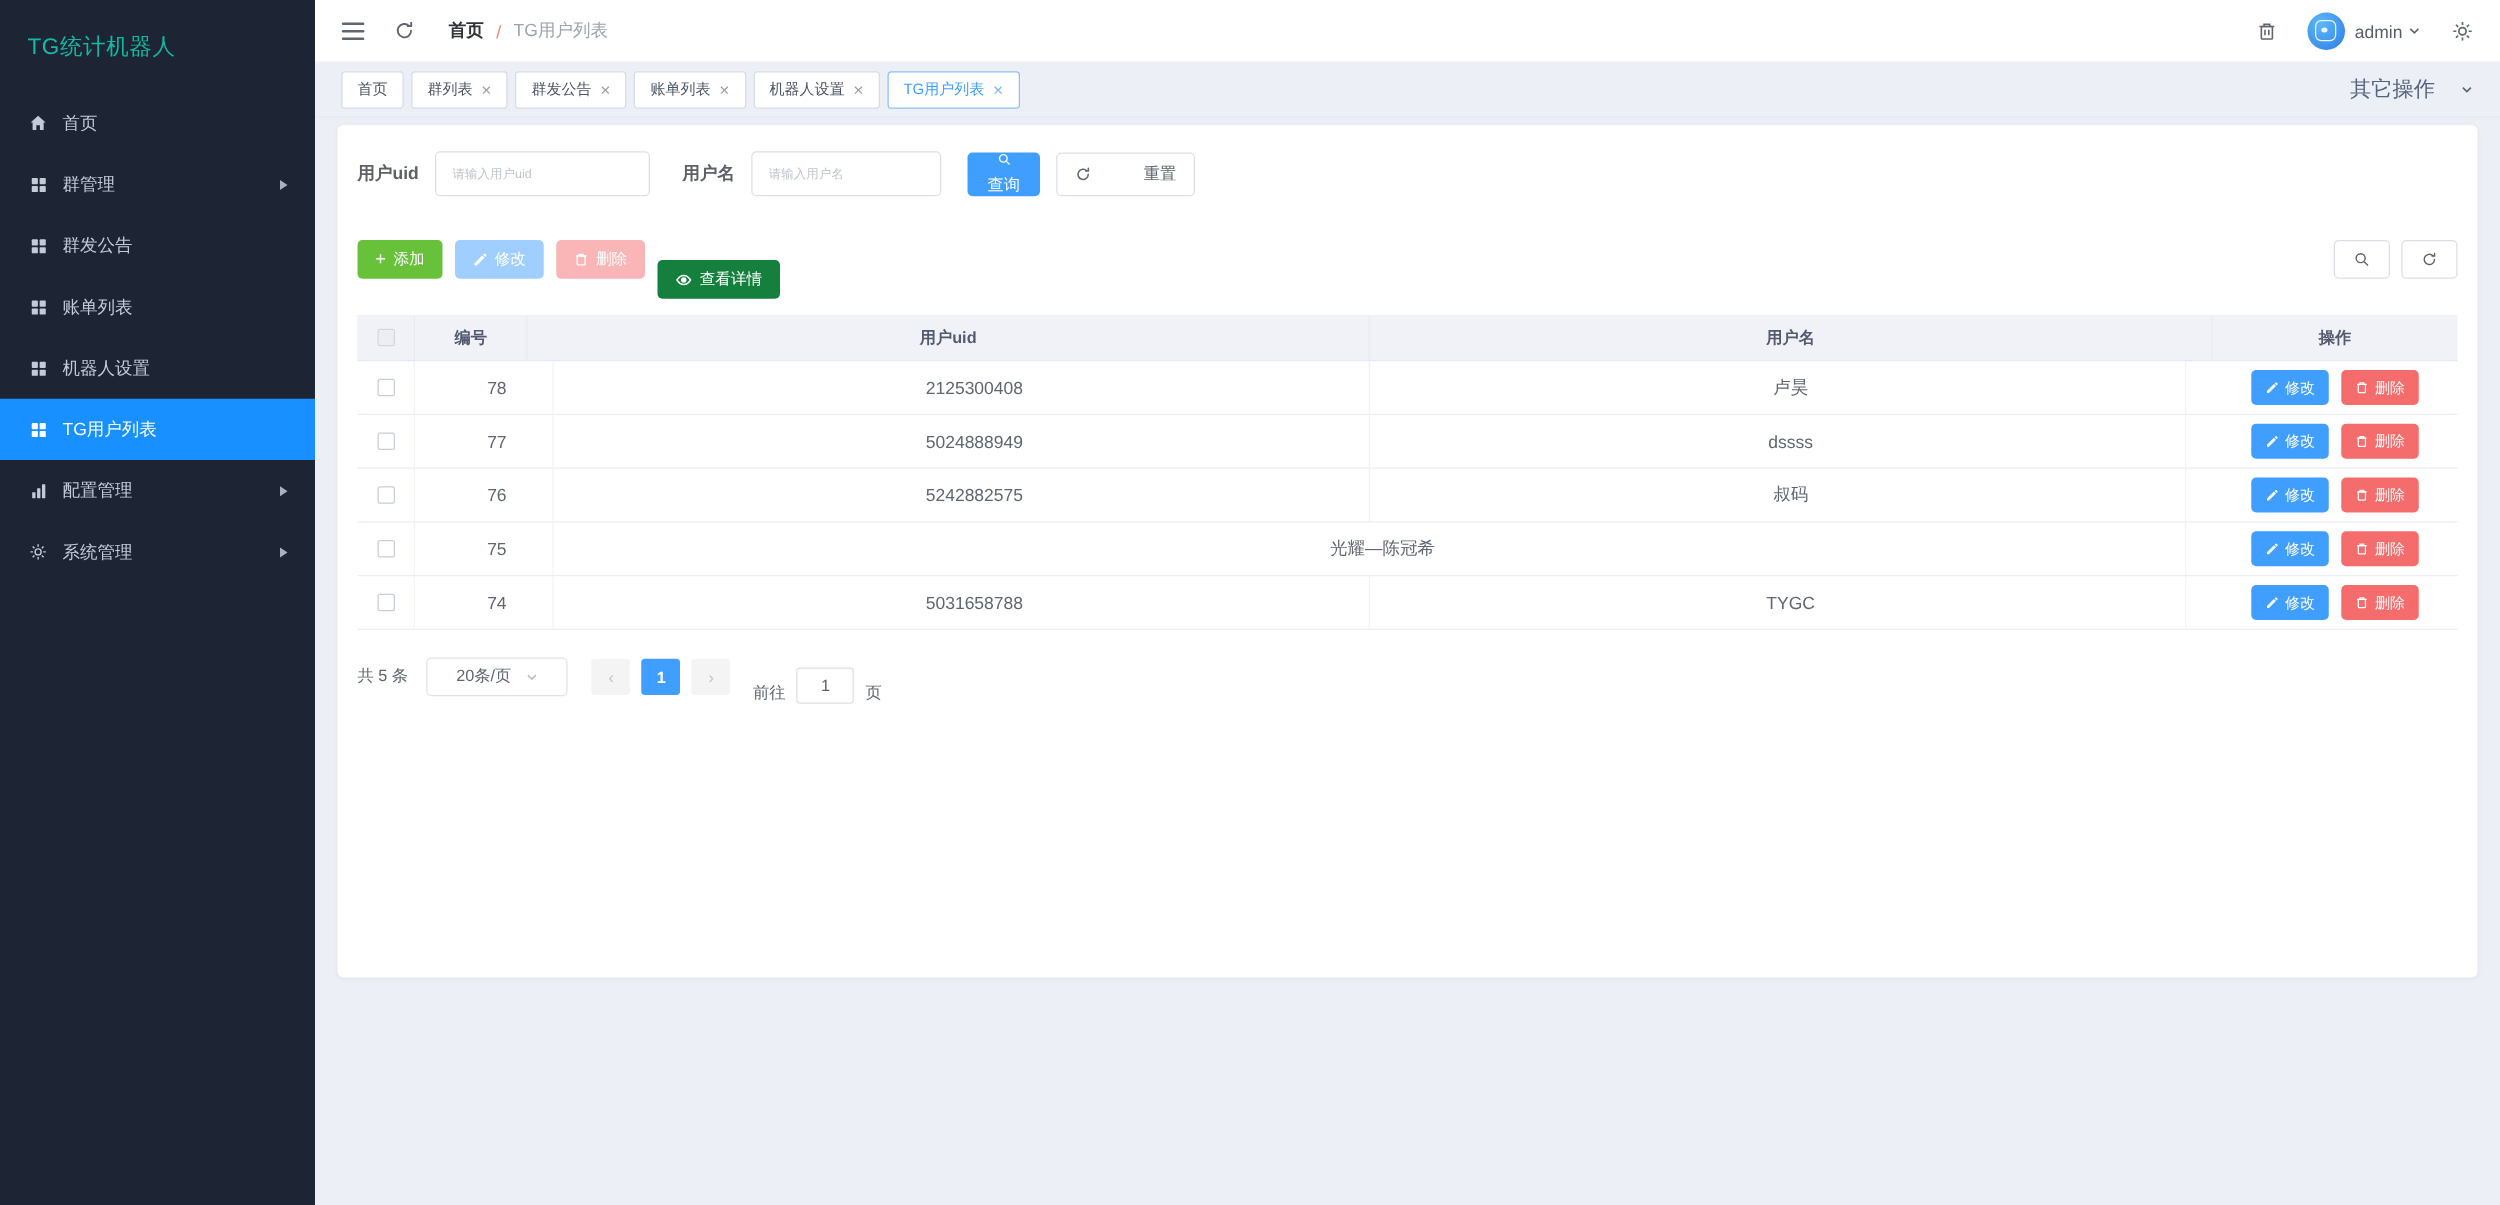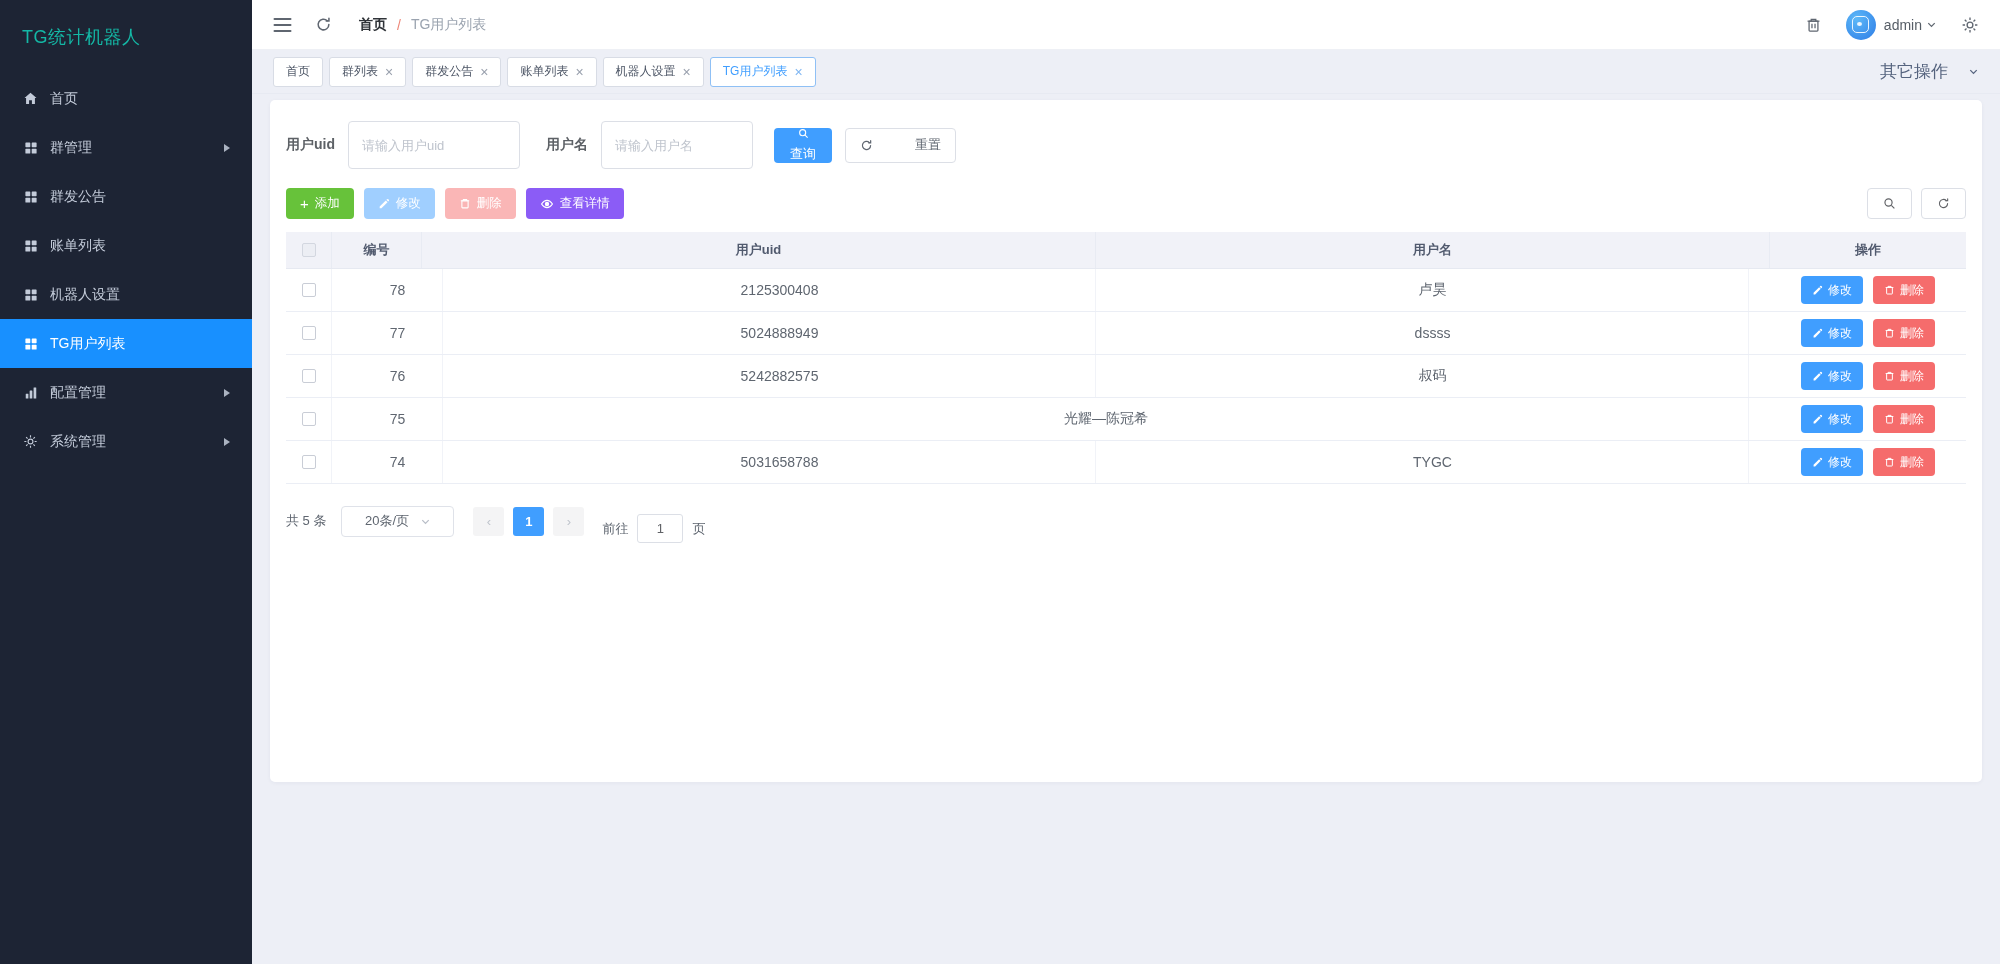--- a/index.html
+++ b/index.html
@@ -42,35 +42,35 @@
   .tab.active .tab-close { color:#7fb6f2; }
   .tab-more { margin-left:auto; display:flex; align-items:center; gap:20px; font-size:17px; color:#55637e; cursor:pointer; }
 
   
   .content { flex:1; padding:6px 18px 18px; }
   .card { background:#fff; border-radius:5px; box-shadow:0 1px 4px rgba(30,40,80,.05); height:682px; padding:19px 16px; }
 
   
   .filter-row { display:flex; align-items:center; margin:2px 0 19px; }
   .f-label { font-size:14px; font-weight:700; color:#5d6166; margin-right:13px; }
-  .f-input { height:48px; border:1px solid #dcdfe6; border-radius:4px; padding:0 13px; font-size:13px; color:#606266; outline:none; font-family:inherit; }
+  .f-input { height:36px; border:1px solid #dcdfe6; border-radius:4px; padding:0 13px; font-size:10px; color:#606266; outline:none; font-family:inherit; }
   .f-input::placeholder { color:#bfc4cd; }
   .in-uid { width:172px; margin-right:26px; }
   .in-name { width:152px; margin-right:21px; }
   .btn { display:inline-flex; align-items:center; justify-content:center; gap:6px; border:none; border-radius:4px; color:#fff; font-size:13px; cursor:pointer; font-family:inherit; }
   .btn-search { height:35px; padding:0 16px; background:#409eff; margin-right:13px;flex-direction:column; }
   .btn-reset { height:35px; padding:0 14px; background:#fff; border:1px solid #dcdfe6; color:#5f6670;gap:42px; }
 
   
   .toolbar-row { display:flex; align-items:center; margin-bottom:13px; }
   .tb-btn { height:31px; padding:0 14px; font-size:12.5px; margin-right:10px; }
   .btn-add { background:#67c23a; }
   .btn-edit-dis { background:#a0cfff; cursor:not-allowed; }
   .btn-del-dis { background:#fab6b6; cursor:not-allowed; }
-  .btn-detail-dis { background:#8b5cf6; cursor:not-allowed; }
+  .btn-detail-dis { background:#15803d; cursor:not-allowed;margin-top:32px; }
   .plus-glyph { font-size:15px; line-height:1; margin-top:-1px; }
   .tool-right { margin-left:auto; display:flex; gap:9px; }
   .icon-btn { width:45px; height:31px; background:#fff; border:1px solid #dcdfe6; border-radius:4px; display:flex; align-items:center; justify-content:center; color:#606266; cursor:pointer; }
 
   
   .table { width:100%; }
   .thead { display:flex; height:37px; background:#f1f2f8; border-bottom:1px solid #e6e9f1; font-size:13px; font-weight:700; color:#515a6e; }
   .tcell { display:flex; align-items:center; justify-content:center; height:100%; border-right:1px solid #e8ebf3; }
   .trow .tcell { border-right:1px solid #f1f3f8; }
   .tcell:last-child { border-right:none; }
@@ -87,21 +87,21 @@
   .btn-row-del { background:#f56c6c; }
 
   
   .pager { display:flex; align-items:center; margin-top:15px; font-size:13px; color:#5f6670; }
   .pg-total { margin-right:15px; }
   .page-size { width:113px; height:31px; border:1px solid #dfe2e9; border-radius:4px; background:#fff; display:flex; align-items:center; justify-content:center; gap:11px; color:#5f6670; cursor:pointer; margin-right:19px; }
   .page-size .sel-caret { color:#b8bdc7; }
   .pg-btn { min-width:31px; height:29px; background:#f4f4f5; border-radius:3px; display:flex; align-items:center; justify-content:center; color:#bfc4cc; font-size:13px; margin-right:9px; cursor:pointer; }
   .pg-num { color:#606266; font-weight:700; }
   .pg-num.active { background:#409eff; color:#fff; }
-  .pg-goto { margin-left:9px; display:flex; align-items:center;margin-top:15px; }
+  .pg-goto { margin-left:9px; display:flex; align-items:flex-end;margin-top:15px; }
   .goto-input { width:46px; height:29px; border:1px solid #dcdfe6; border-radius:3px; text-align:center; font-size:13px; color:#606266; margin:0 9px; outline:none; font-family:inherit; }
 </style>
 </head>
 <body>
 
 <div class="app">
 
   <aside class="sidebar">
     <div class="logo">TG统计机器人</div>
     <nav>

